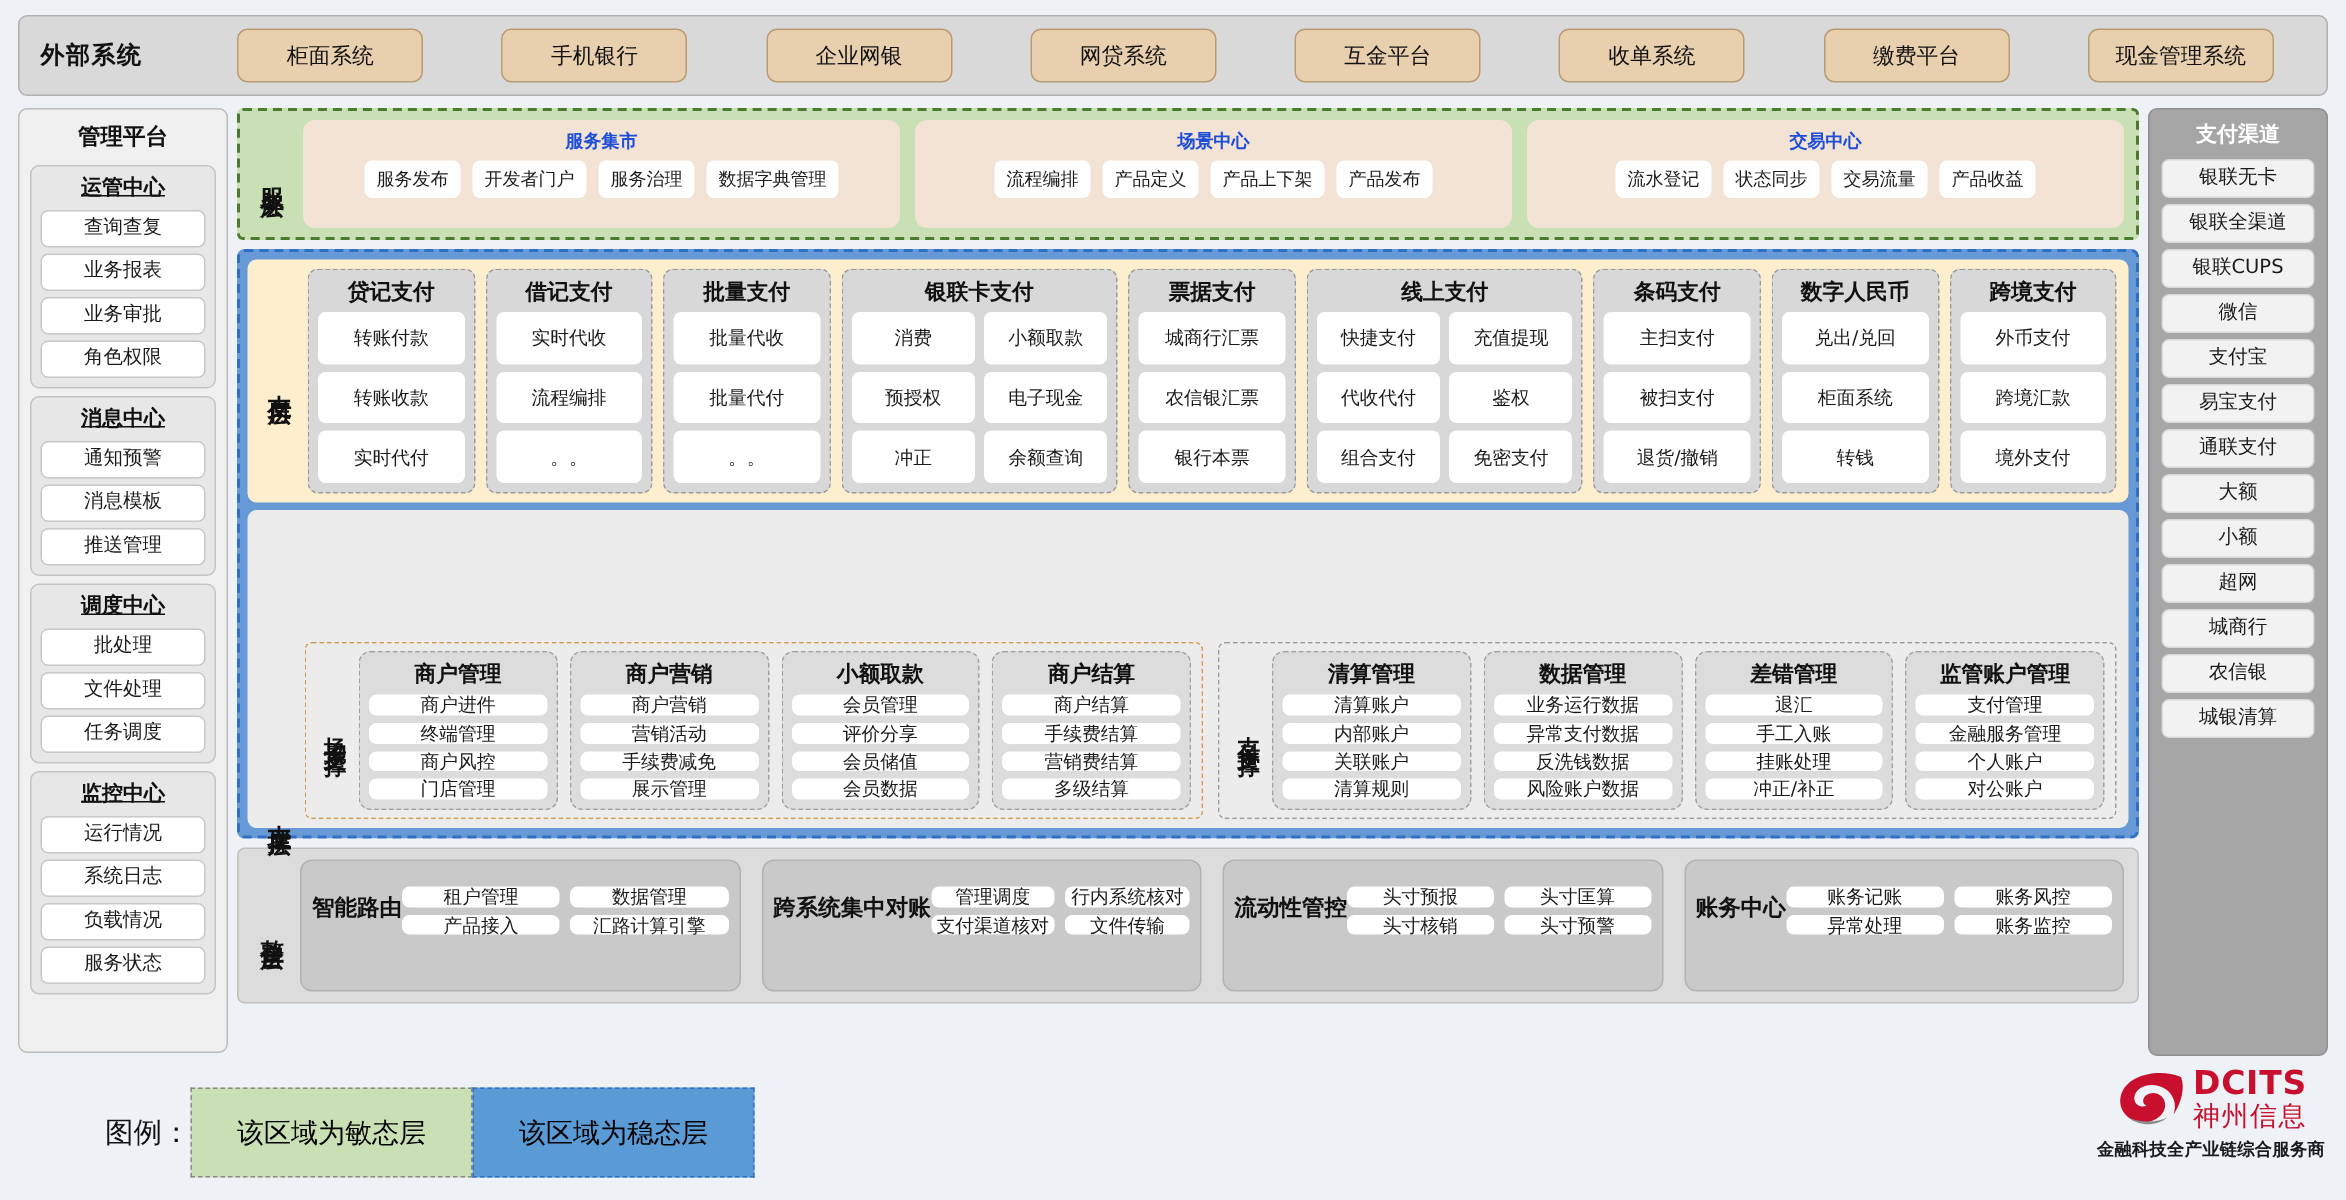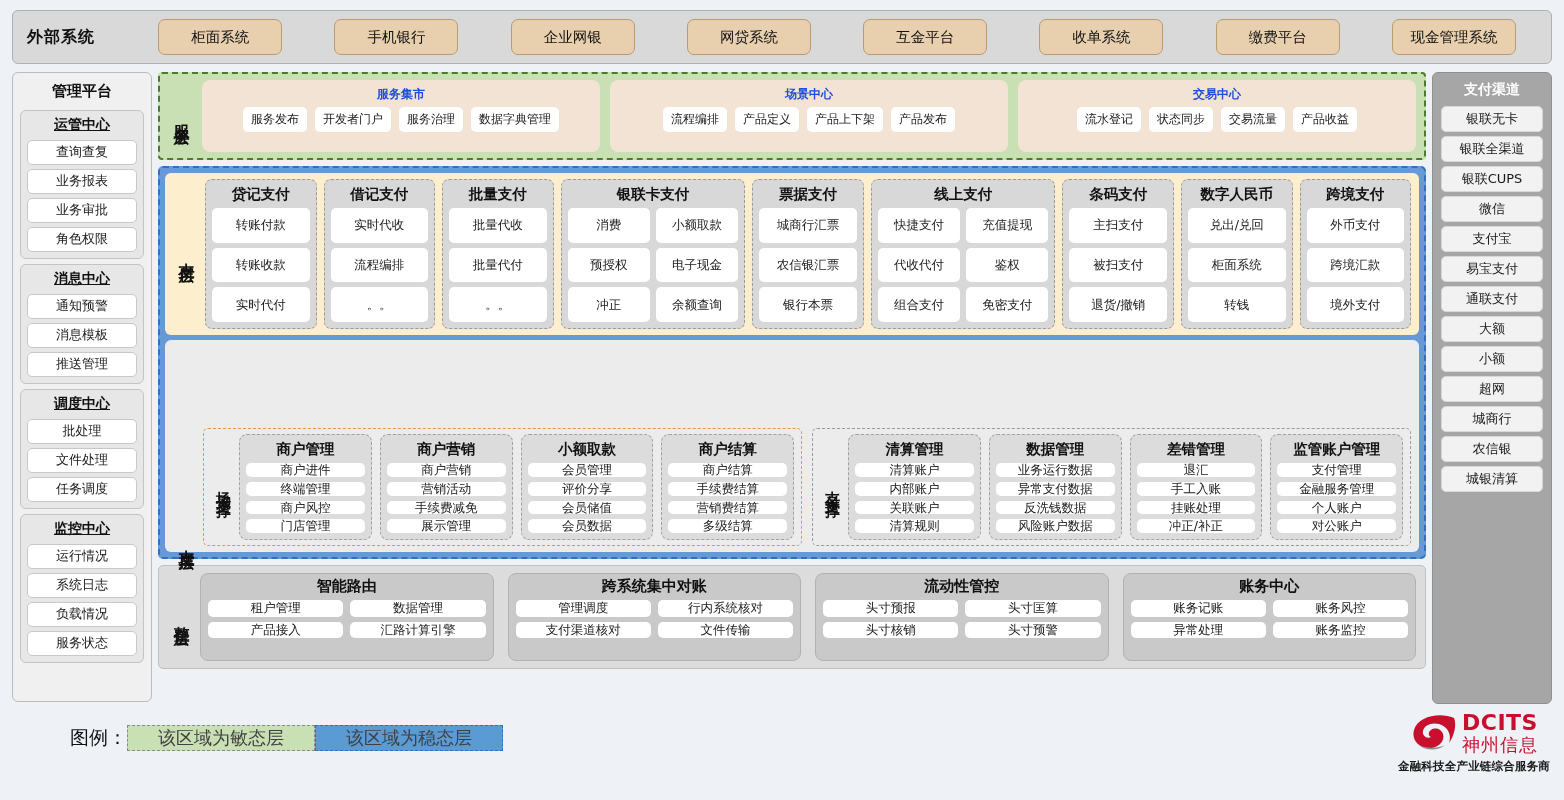--- a/index.html
+++ b/index.html
@@ -156,33 +156,33 @@
   
   .int-layer {
     margin-top: 6px;
     background: #dcdcdc; border: 1px solid #c0c0c0; border-radius: 5px;
     display: flex; align-items: stretch; padding: 7px 9px; gap: 6px;
     height: 104px;
   }
   .int-groups { flex: 1; display: flex; gap: 14px; }
   .int-card {
     flex: 1; background: #c9c9c9; border: 1px solid #b2b2b2; border-radius: 8px;
-    padding: 2px 7px 22px; display: flex; flex-direction: column; align-items: center;
+    padding: 2px 7px 22px; display: flex; flex-direction: row; align-items: center;
   }
   .int-card-title { font-size: 15px; font-weight: bold; color: #111; padding: 1px 0 4px; }
   .int-grid { display: flex; flex-direction: column; gap: 5px; width: 100%; flex: 1; }
   .int-row { display: flex; gap: 7px; flex: 1; }
   .int-grid .chip { flex: 1; border: none; font-size: 12.5px; }
 
   
   .legend { position: absolute; left: 70px; top: 725px; display: flex; align-items: center; }
   .legend-label { font-size: 19px; color: #111; }
   .legend-box {
-    height: 26px; display: flex; align-items: center; justify-content: center;
-    font-size: 18px; color: #404040; padding: 0 30px;
+    height: 60px; display: flex; align-items: center; justify-content: center;
+    font-size: 18px; color: #000000; padding: 0 30px;
   }
   .legend-agile { background: #c9dfb4; border: 1px dashed #8a8a8a; }
   .legend-stable { background: #5b9bd5; border: 1px dashed #2f6fc4; }
 
   
   .logo { position: absolute; left: 1388px; top: 712px; width: 172px; text-align: center; }
   .logo-top { display: flex; align-items: flex-end; justify-content: center; gap: 4px; }
   .logo-mark { width: 48px; height: 42px; flex: none; }
   .logo-words { display: flex; flex-direction: column; align-items: flex-start; line-height: 1; }
   .logo-en { font-size: 22px; font-weight: bold; color: #c8102e; letter-spacing: 0.5px; }

